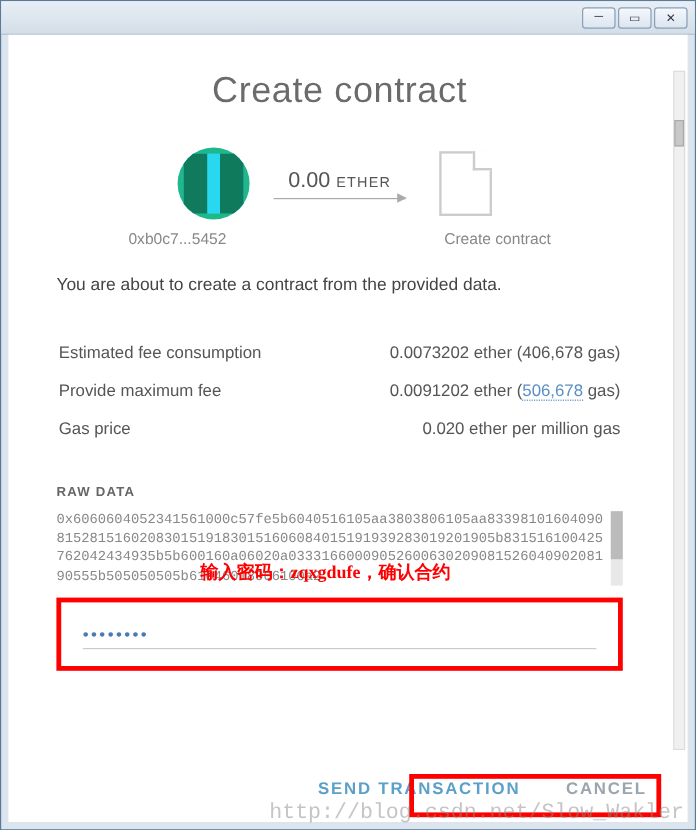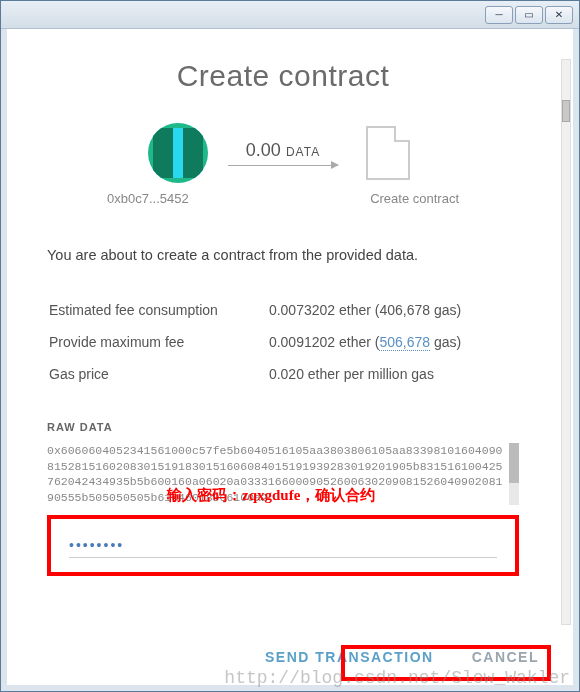--- a/index.html
+++ b/index.html
@@ -122,30 +122,30 @@
       width: 0; height: 0;
       border-right: 14px solid #fff;
       border-bottom: 14px solid transparent;
     }
     .labels-row {
       display: flex;
       justify-content: space-between;
       padding: 0 60px 0 60px;
       font-size: 13px;
       color: #888;
-      margin-bottom: 41px;
+      margin-bottom: 24px;
     }
     .notice {
       font-size: 14.5px;
       color: #444;
       margin-bottom: 30px;
     }
     .fee-table { width: 100%; font-size: 14px; color: #555; }
     .fee-table tr td { padding: 7px 0; }
-    .fee-table tr td:last-child { }
+    .fee-table tr td:last-child { text-align: right; }
     .gas-link { color: #5a8fc5; border-bottom: 1px dotted #5a8fc5; }
     .raw-label {
       font-size: 11px; letter-spacing: 1px;
       color: #666; font-weight: bold;
       margin-top: 30px; margin-bottom: 10px;
     }
     .raw-box {
       font-family: "Courier New", monospace;
       font-size: 11.5px;
       line-height: 1.35;
@@ -234,21 +234,21 @@
     <div class="scroll-area">
       <h1 class="page-title">Create contract</h1>
 
       <div class="transfer-row">
         <div class="avatar">
           <div class="avatar-inner"></div>
         </div>
         <div class="arrow-box">
           <div class="amount">
             <span>0.00</span>
-            <small>DATA</small>
+            <small>ETHER</small>
           </div>
           <div class="arrow-line"></div>
         </div>
         <div class="icon-holder">
           <div class="doc-icon"></div>
         </div>
       </div>
 
       <div class="labels-row">
         <span>0xb0c7...5452</span>

